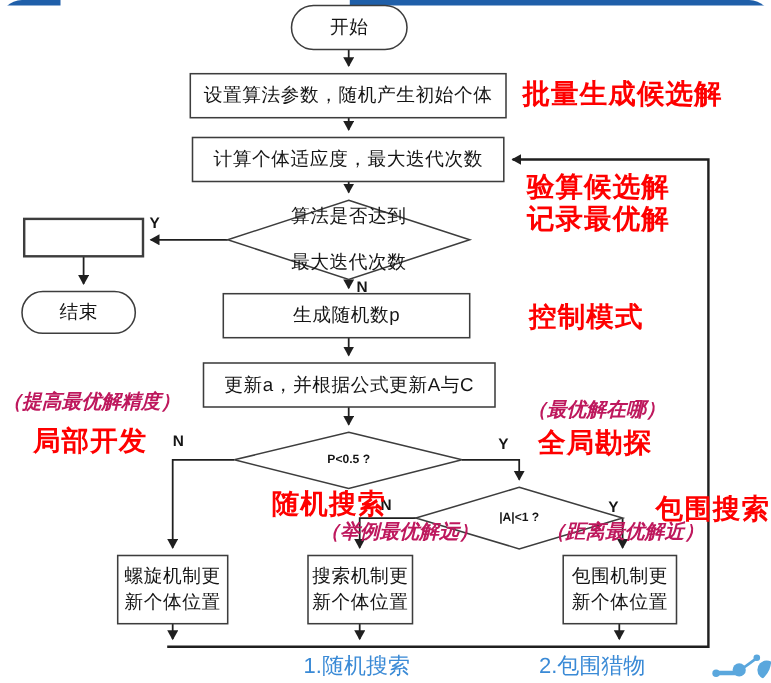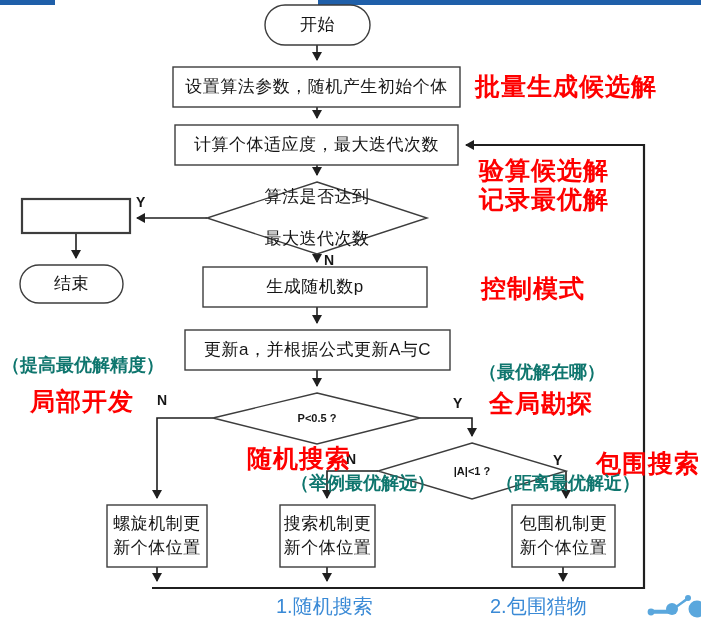--- a/index.html
+++ b/index.html
@@ -1,18 +1,18 @@
 <!DOCTYPE html>
 <html><head>
 <meta charset="utf-8">
 <style>
   html,body{margin:0;padding:0;background:#ffffff;}
   .stage{
     position:relative;width:701px;height:621px;background:#ffffff;
-    font-family:"Liberation Sans","DejaVu Sans",sans-serif;overflow:hidden;
+    font-family:"Liberation Sans","DejaVu Sans",sans-serif;overflow:hidden;border-radius:20px;
   }
   .bar{position:absolute;top:0;height:5px;background:#1f5fa9;}
   .bar-left{left:0;width:55px;}
   .bar-right{left:318px;width:383px;}
   svg.canvas{position:absolute;left:0;top:0;}
   .node-shape{fill:#ffffff;stroke:#3d3d3d;stroke-width:1.4;}
   .node-shape.thick{stroke-width:2.2;}
   .conn{stroke:#1f1f1f;stroke-width:1.6;fill:none;}
   .conn.heavy{stroke-width:2.2;}
   .txt{
@@ -20,22 +20,22 @@
     flex-direction:column;text-align:center;color:#151515;
     font-size:17px;line-height:22px;letter-spacing:0.5px;white-space:nowrap;
   }
   .cond{font-weight:bold;font-size:11px;letter-spacing:0;}
   .yn{position:absolute;font-weight:bold;font-size:14px;color:#151515;}
   .note-red{
     position:absolute;color:#fe0000;font-weight:bold;font-size:25px;
     white-space:nowrap;letter-spacing:1px;line-height:28px;
   }
   .note-green{
-    position:absolute;color:#0f766e;font-weight:bold;font-size:18px;
-    white-space:nowrap;line-height:20px;
+    position:absolute;color:#be185d;font-weight:bold;font-size:18px;
+    white-space:nowrap;line-height:20px;font-style:italic;
   }
   .note-blue{
     position:absolute;color:#3a8ad6;font-size:20px;white-space:nowrap;line-height:24px;
   }
 </style>
 </head>
 <body>
 
 <div class="stage">
 

